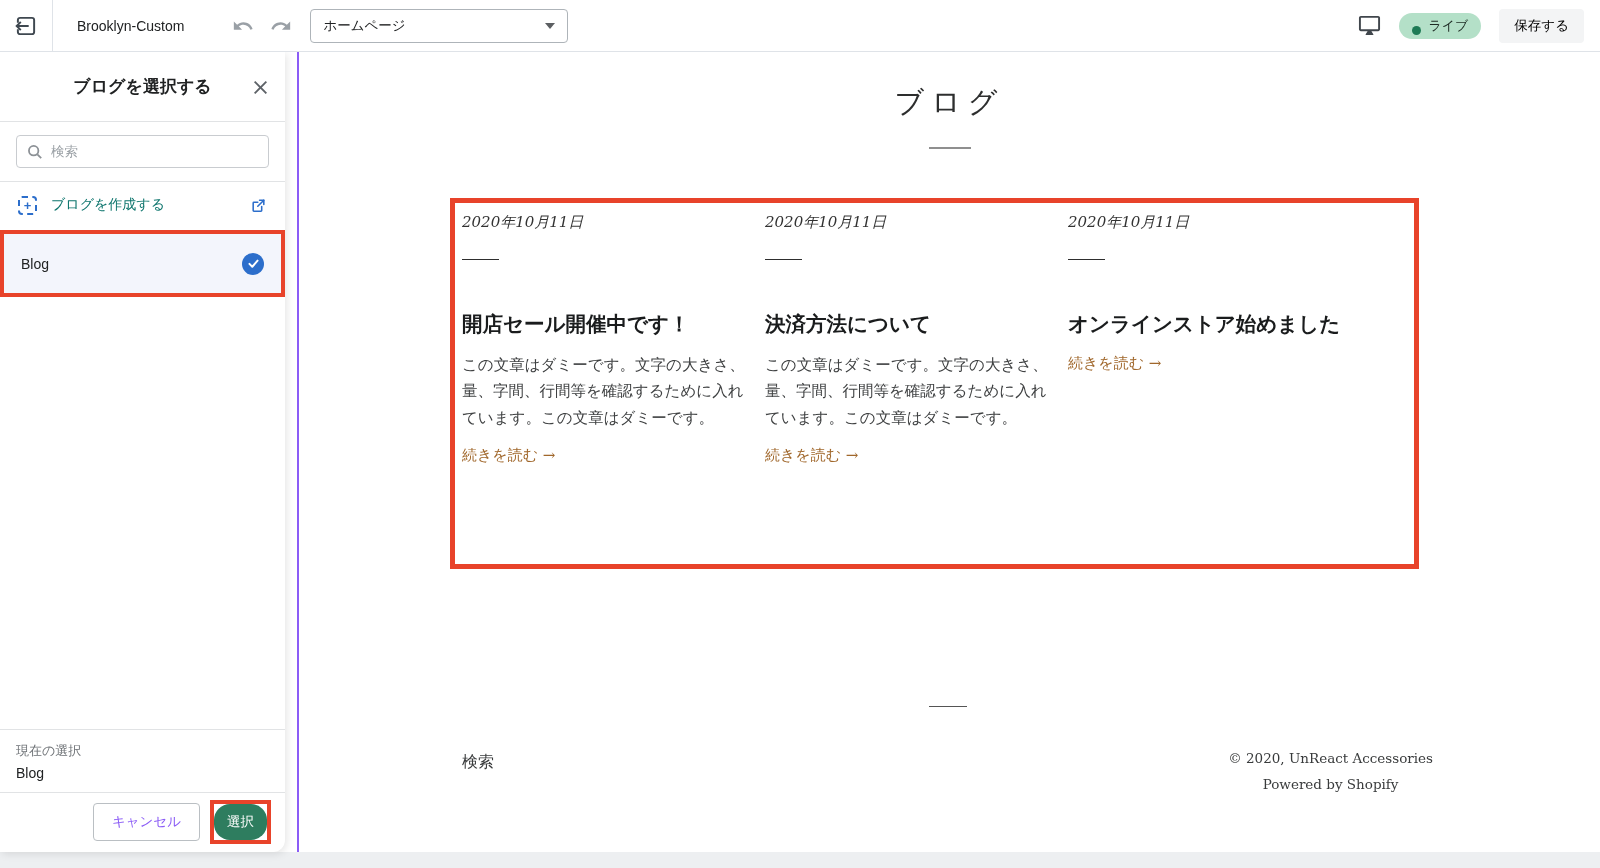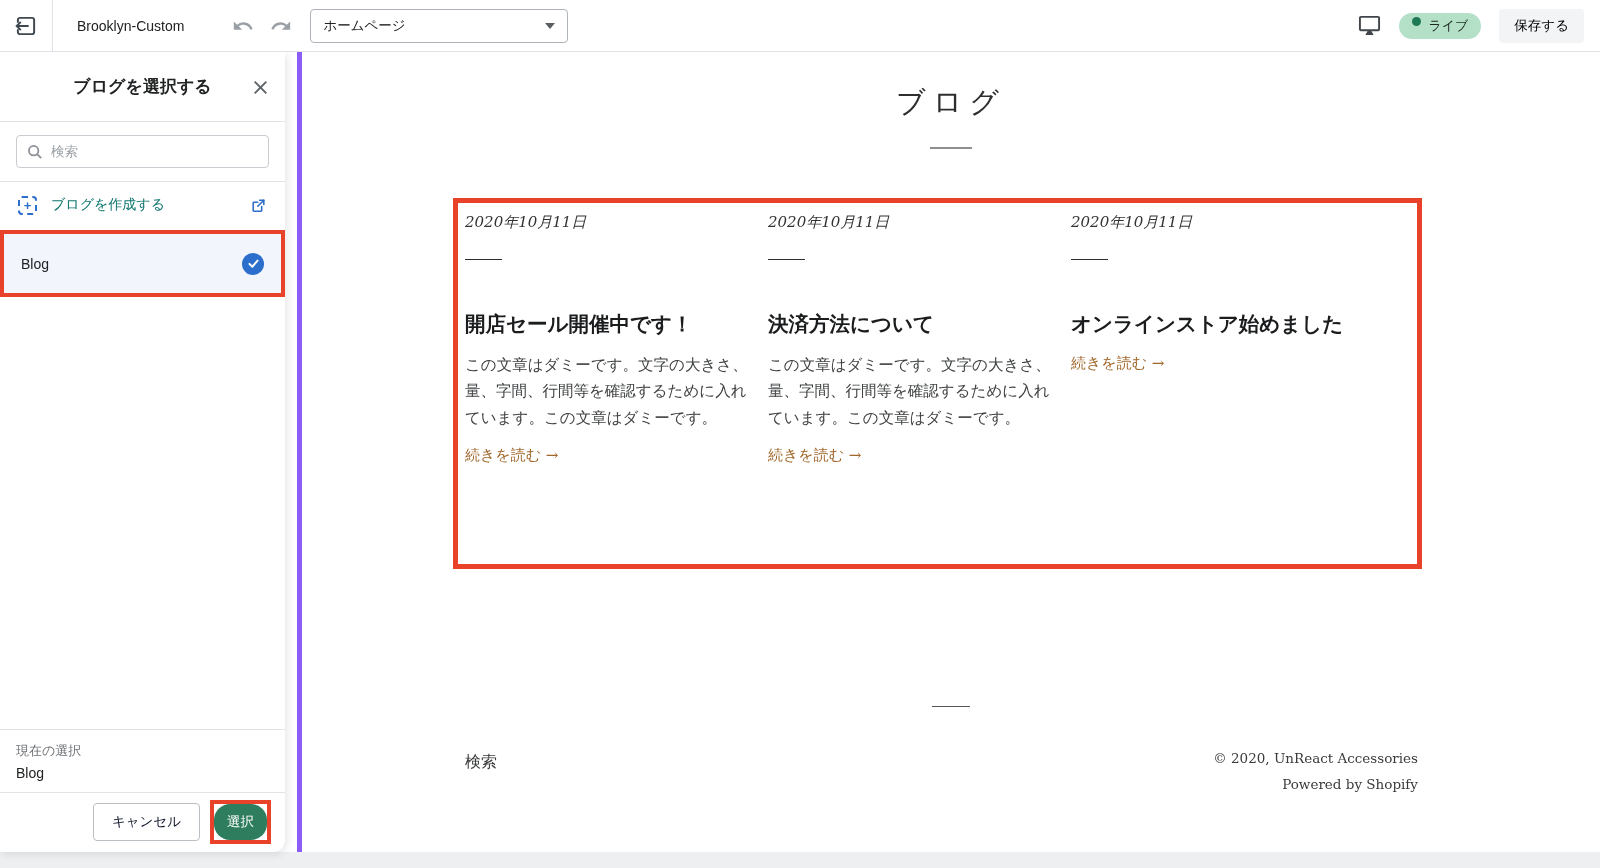--- a/index.html
+++ b/index.html
@@ -24,21 +24,21 @@
   .hist-btn { width:26px; height:26px; display:flex; align-items:center; justify-content:center; cursor:pointer; }
   .page-select {
     margin-left:16px; width:258px; height:34px; border:1px solid #aeb4b9; border-radius:4px;
     display:flex; align-items:center; padding:0 12px; font-size:13.5px; color:#202223;
     background:#fff; cursor:pointer;
   }
   .page-select .caret { margin-left:auto; width:0; height:0; border-left:5px solid transparent;
     border-right:5px solid transparent; border-top:6px solid #5c5f62; }
   .topbar-right { margin-left:auto; display:flex; align-items:center; gap:18px; padding-right:16px; }
   .live-badge {
-    display:flex; align-items:flex-start; gap:7px; background:#b4e0c8; border-radius:13px;
+    display:flex; align-items:flex-end; gap:7px; background:#b4e0c8; border-radius:13px;
     padding:4px 13px; font-size:13px; color:#1d2a23;
   }
   .live-dot { width:9px; height:9px; border-radius:50%; background:#1e7a55; }
   .save-btn {
     background:#f3f4f5; color:#000000; border:none; border-radius:4px;
     padding:8px 15px; font-size:13.5px; font-family:inherit; cursor:default;
   }
 
   
   .content { position:absolute; left:0; top:52px; width:1600px; height:800px; background:#fff; }
@@ -87,32 +87,32 @@
   .sb-spacer { flex:1; }
   .sb-current { border-top:1px solid #e1e3e5; padding:12px 16px 11px; }
   .cur-label { font-size:13px; color:#6d7175; margin-bottom:5px; }
   .cur-value { font-size:14px; color:#202223; }
   .sb-footer {
     border-top:1px solid #e1e3e5; padding:10px 14px 8px;
     display:flex; justify-content:flex-end; align-items:flex-start; gap:10px;
   }
   .cancel-btn {
     background:#fff; border:1px solid #babfc3; border-radius:4px; padding:9px 18px;
-    font-size:13.5px; color:#0f172a; font-family:inherit; cursor:pointer;
+    font-size:13.5px; color:#8b5cf6; font-family:inherit; cursor:pointer;
   }
   .select-annot { margin-top:-3px; }
   .select-btn {
     background:#2e7d5f; border:none; border-radius:16px; padding:9px 13px;
     font-size:13.5px; color:#fff; font-family:inherit; cursor:pointer;
   }
 
   
   .preview {
     position:absolute; left:297px; top:0; width:1303px; height:800px; background:#fff;
-    border-left:5px solid #8b5cf6; font-family:"DejaVu Serif","Liberation Serif",serif;
+    border-left:2px solid #8b5cf6; font-family:"DejaVu Serif","Liberation Serif",serif;
     color:#3c3e3f;
   }
   .pv-title {
     margin-top:31px; text-align:center; font-size:29px; font-weight:400;
     letter-spacing:7px; color:#2d2e2e;
   }
   .pv-title-rule { width:42px; border:0; border-top:2px solid #8f8f8f; margin:24px auto 0; }
 
   .pv-annot { position:absolute; left:151px; top:146px; width:969px; height:371px;
     border:5px solid #e8432a; pointer-events:none; }
@@ -125,21 +125,21 @@
     font-family:"DejaVu Sans","Liberation Sans",sans-serif;
     font-size:20.5px; font-weight:700; color:#1a1c1d; line-height:1.45; margin-top:50px;
   }
   .post-excerpt { font-size:15.5px; line-height:1.72; color:#3f4142; margin-top:12px; }
   .post-more { display:inline-block; margin-top:14px; font-size:15px; color:#a0672b;
     text-decoration:none; cursor:pointer; }
 
   .pv-foot-rule { position:absolute; left:630px; top:654px; width:38px; border:0; border-top:1.5px solid #555; }
   .pv-search { position:absolute; left:163px; top:700px; font-size:16px; color:#393b3c;
     text-decoration:none; cursor:pointer; }
-  .pv-copy { position:absolute; right:182px; top:694px; text-align:right; font-size:13.5px;
+  .pv-copy { position:absolute; right:167px; top:694px; text-align:center; font-size:13.5px;
     color:#393b3c; line-height:1.9; }
   .pv-copy a { color:#393b3c; text-decoration:none; cursor:pointer; }
 
   svg { display:block; }
 </style>
 </head>
 <body>
 
 <header class="topbar">
   <div class="back-btn">

